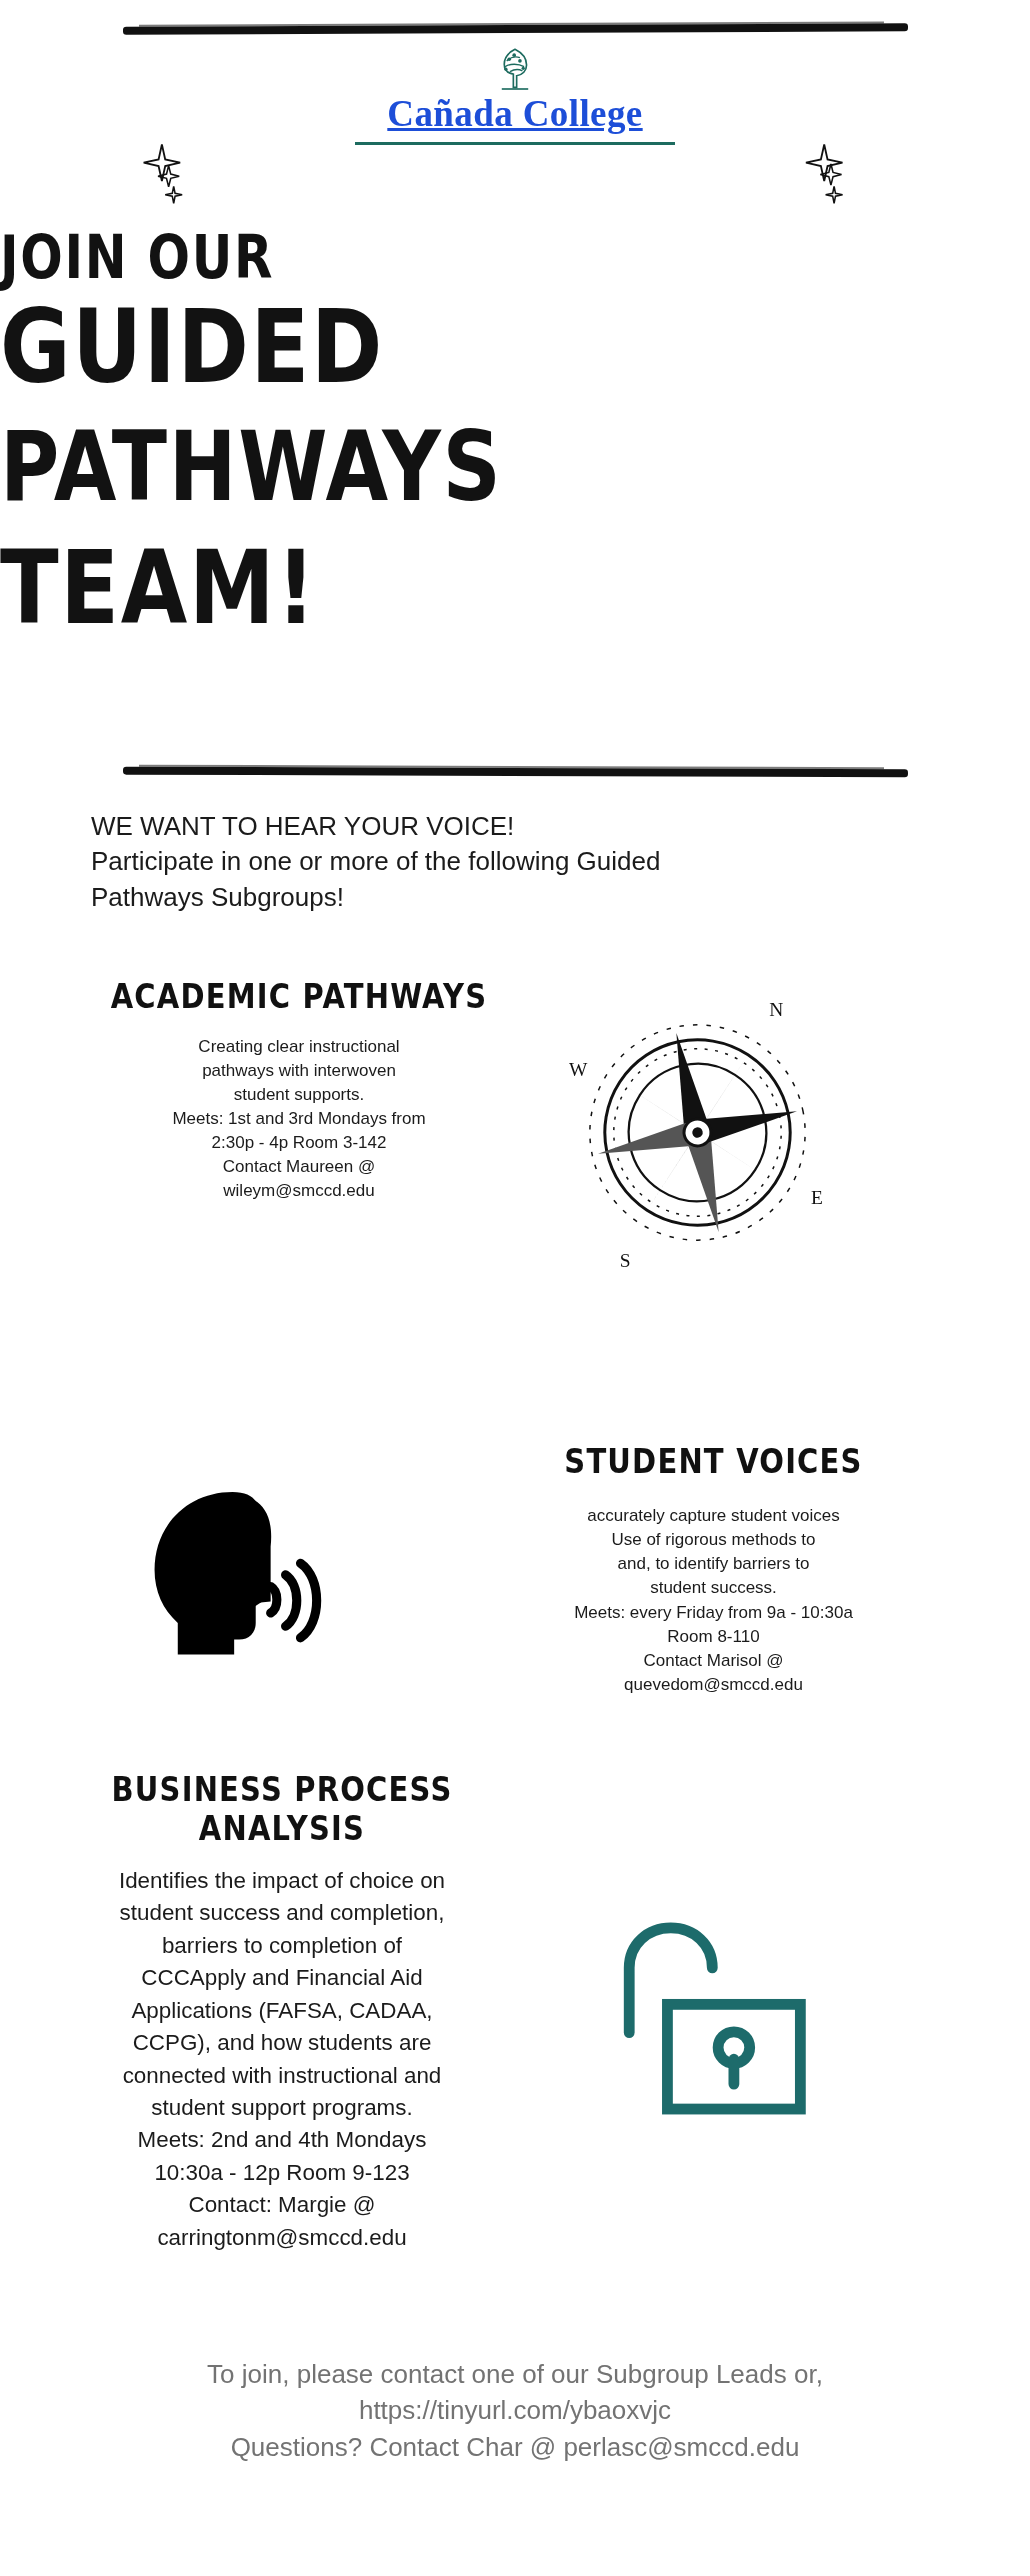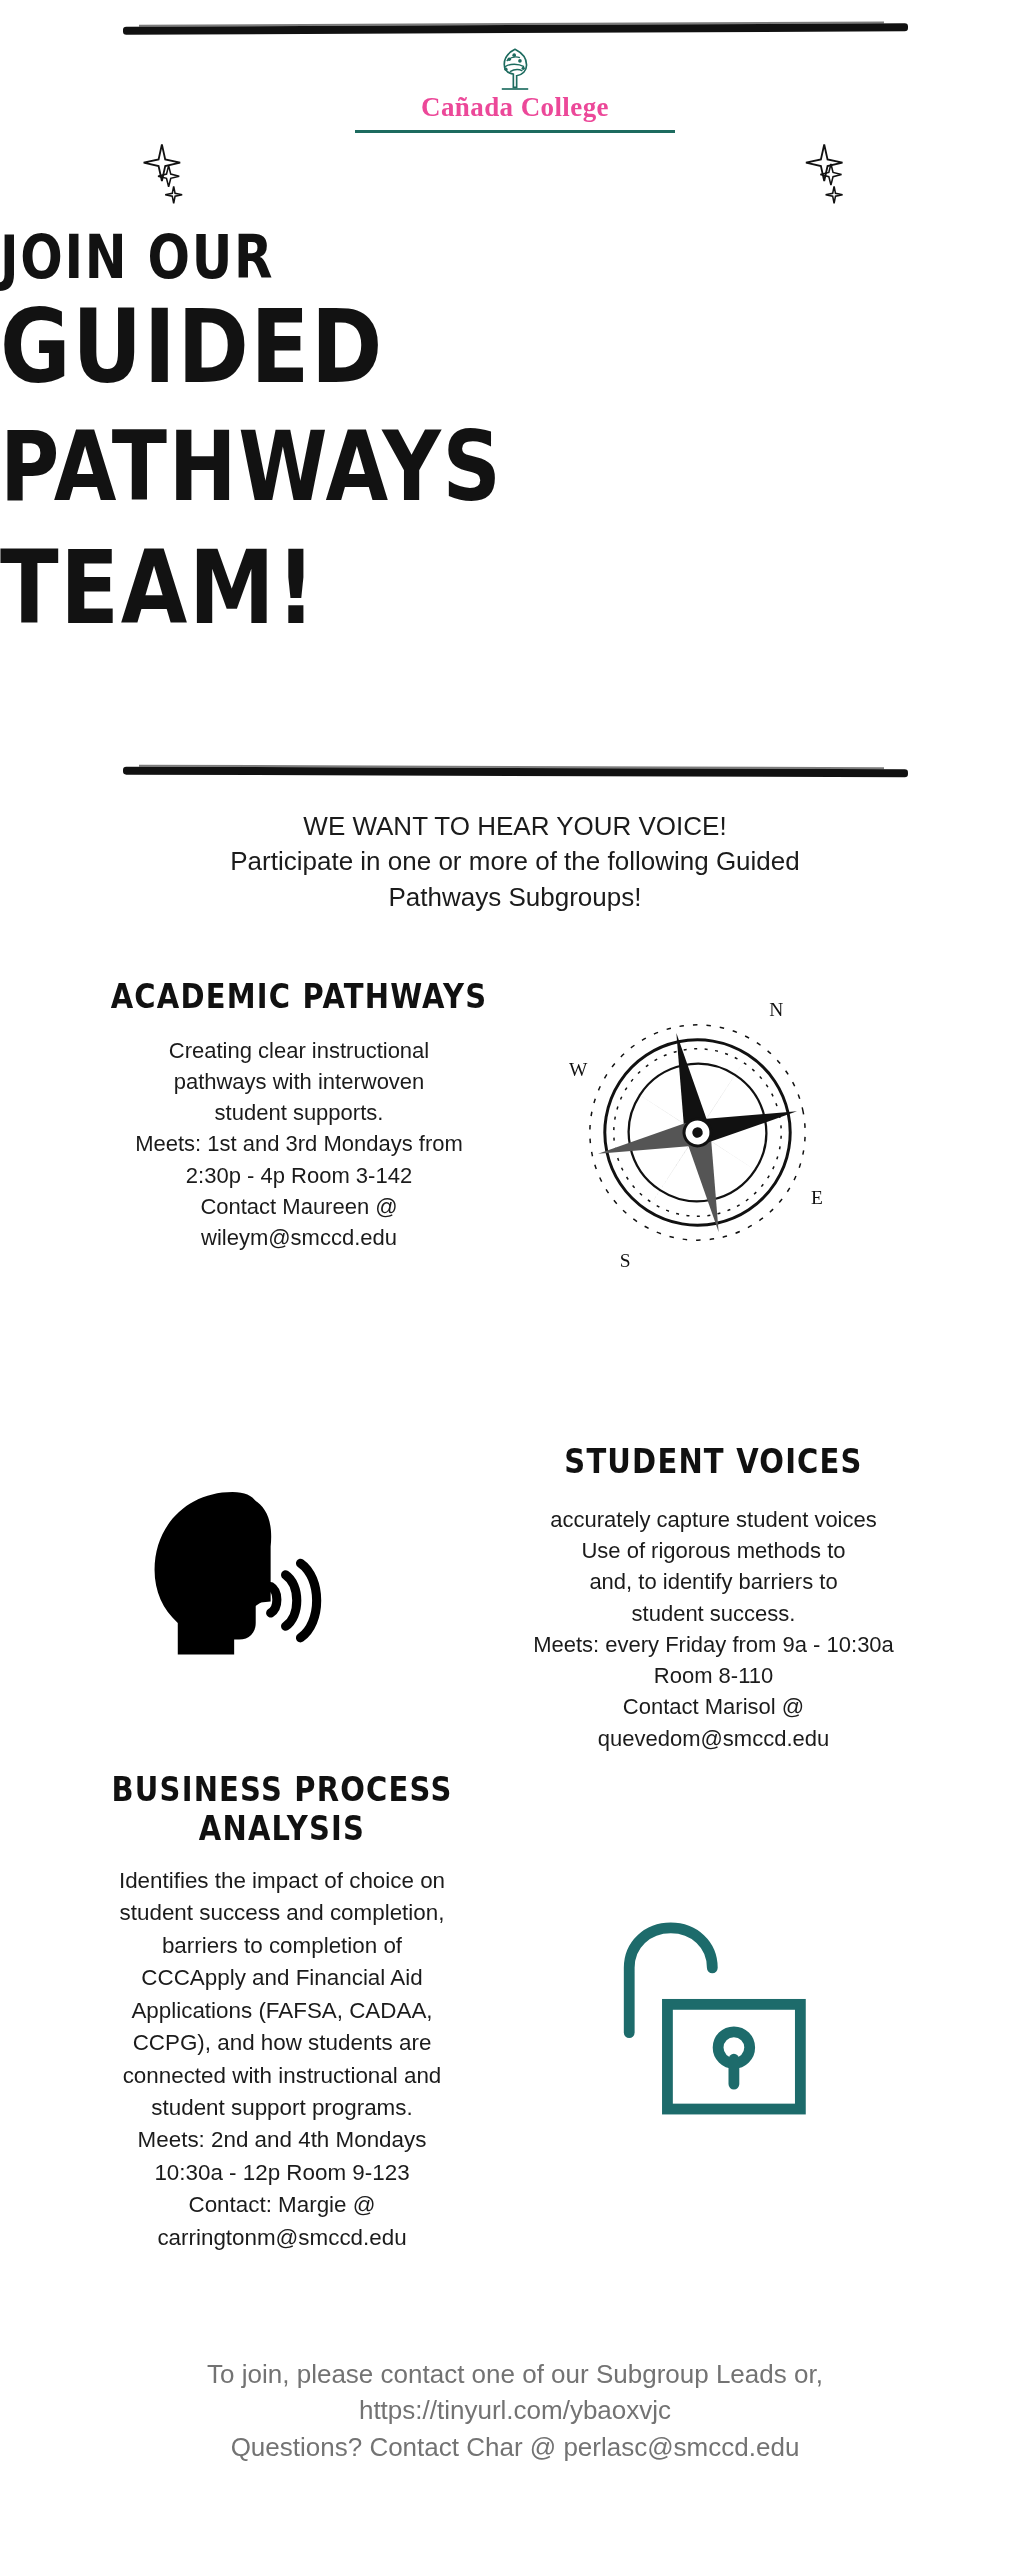--- a/index.html
+++ b/index.html
@@ -54,24 +54,25 @@
   }
   .logo-mark {
     display: block;
     margin: 0 auto;
     width: 76px;
     height: 48px;
   }
   .logo-name {
     font-family: "Liberation Serif", serif;
     font-weight: bold;
-    font-size: 27px;
+    font-size: 37px;
     letter-spacing: 0.4px;
-    color: #ec4899;
+    color: #1d4ed8;
     margin-top: -1.7px;
+    text-decoration: underline;
   }
   .logo-underline {
     width: 320px;
     height: 3.3px;
     background: #1d6b5f;
     margin: 6.6px auto 0;
   }
 
   
   .sparkles { position: absolute; }
@@ -108,38 +109,38 @@
   }
   .headline .l3 { font-size: 81px; }
   .headline .l4 { font-size: 86px; margin-bottom: 0; }
 
   
   .intro {
     position: absolute;
     left: 91px;
     top: 809px;
     width: 848px;
-    text-align: center;
+    text-align: left;
     font-size: 26px;
     line-height: 1.36;
     color: #1b1b1b;
   }
 
   
   .sect-title {
     font-family: "DejaVu Sans", sans-serif;
     font-weight: bold;
     font-size: 29px;
     letter-spacing: 1.2px;
     transform: scaleY(1.15);
     color: #111111;
     text-align: center;
   }
   .sect-body {
-    font-size: 22px;
+    font-size: 17px;
     line-height: 1.42;
     text-align: center;
     color: #1b1b1b;
   }
 
   
   .blk-academic {
     position: absolute;
     left: 50px;
     top: 979px;

